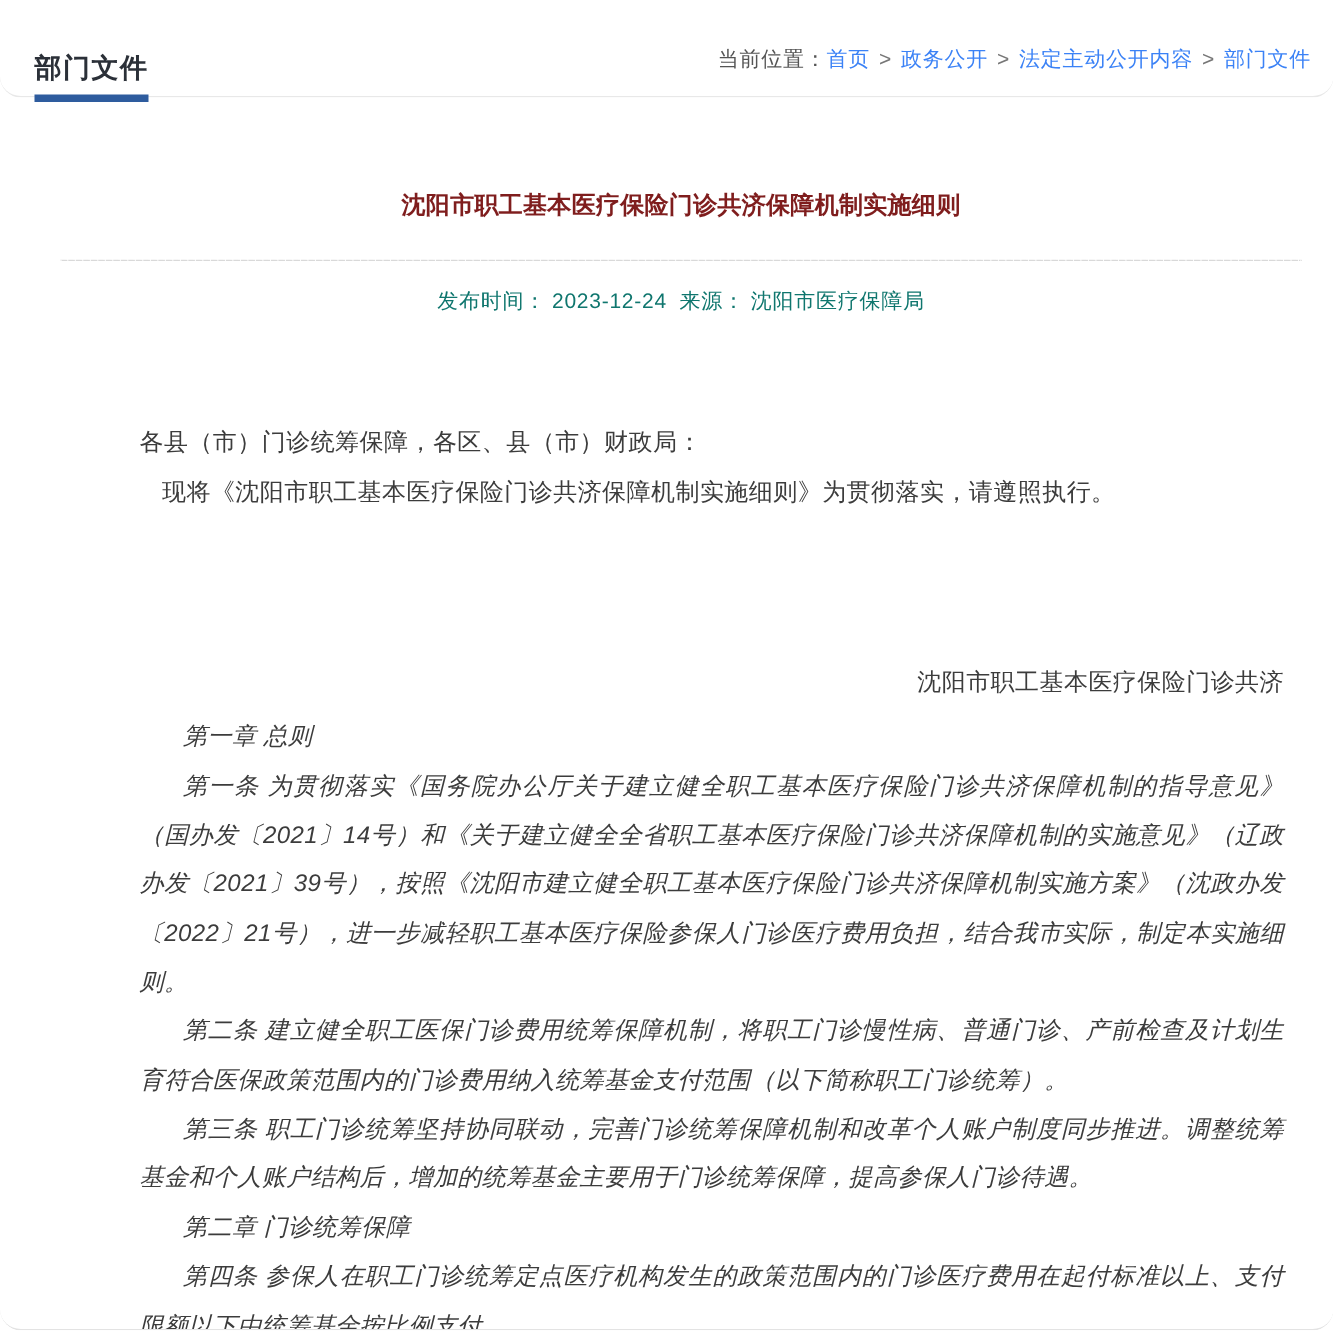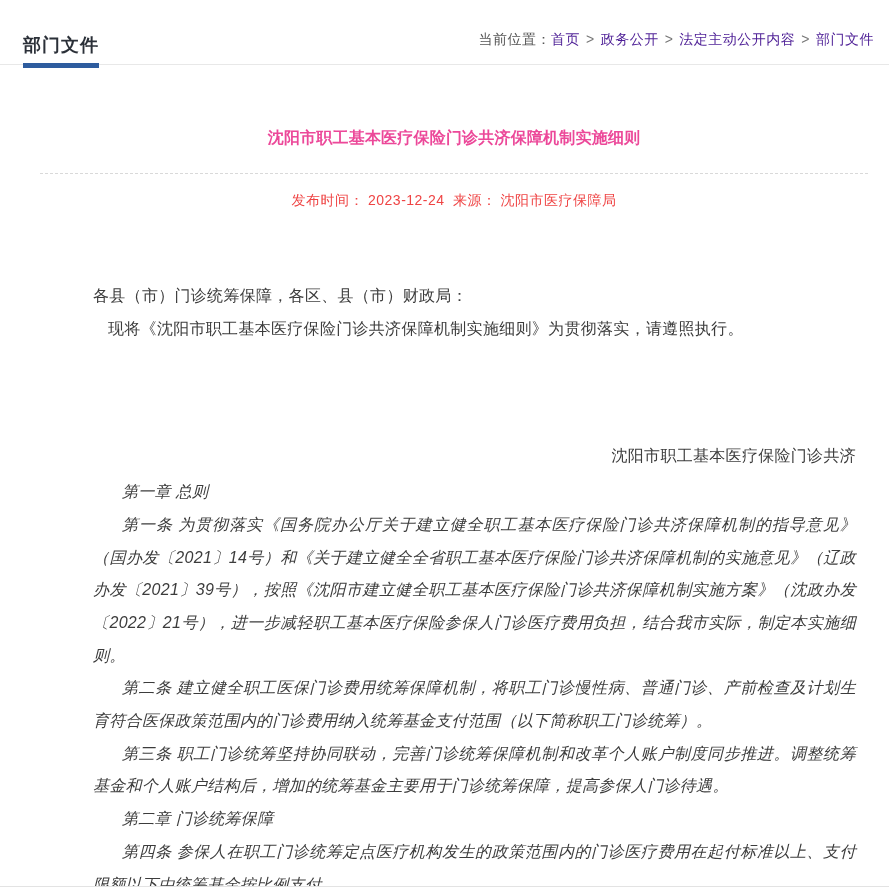--- a/index.html
+++ b/index.html
@@ -1,15 +1,15 @@
 <!DOCTYPE html>
 <html><head>
 <meta charset="utf-8">
 <style>
-  * { margin: 0; padding: 0; box-sizing: border-box; }
+  * { margin: 0; padding: 0; box-sizing: border-box; border-radius: 14px; }
   html, body { background: #ffffff; }
   body {
     font-family: "Liberation Sans", "DejaVu Sans", sans-serif;
     width: 889px;
   }
   .page {
     position: relative;
     width: 889px;
     height: 887px;
     overflow: hidden;
@@ -45,49 +45,49 @@
     height: 5px;
     background: #2e5c9e;
   }
   .breadcrumb {
     margin-top: 31px;
     font-size: 14px;
     color: #555555;
     letter-spacing: 0.5px;
     white-space: nowrap;
   }
-  .breadcrumb .crumb { color: #4c1d95; cursor: pointer; }
+  .breadcrumb .crumb { color: #3b82f6; cursor: pointer; }
   .breadcrumb .crumb.current { cursor: default; }
   .breadcrumb .sep { color: #777777; margin: 0 6px; }
 
   
   .article {
     padding: 0 21px 0 40px;
   }
   .doc-title {
     margin-top: 63px;
     text-align: center;
     font-size: 16px;
     line-height: 20px;
     font-weight: bold;
-    color: #ec4899;
+    color: #7f1d1d;
     letter-spacing: 0.2px;
   }
   .divider {
     margin-top: 25px;
     border: none;
     border-top: 1px dashed #d9d9d9;
     height: 0;
   }
   .meta {
     margin-top: 19px;
     text-align: center;
     font-size: 14px;
     line-height: 15px;
-    color: #ef4444;
+    color: #0f766e;
     letter-spacing: 0.5px;
   }
   .meta span { margin: 0 2px; }
 
   .doc-body {
     margin-top: 72px;
     padding: 0 12px 0 53px;
     font-size: 16px;
     line-height: 32.7px;
     color: #3c3c3c;

